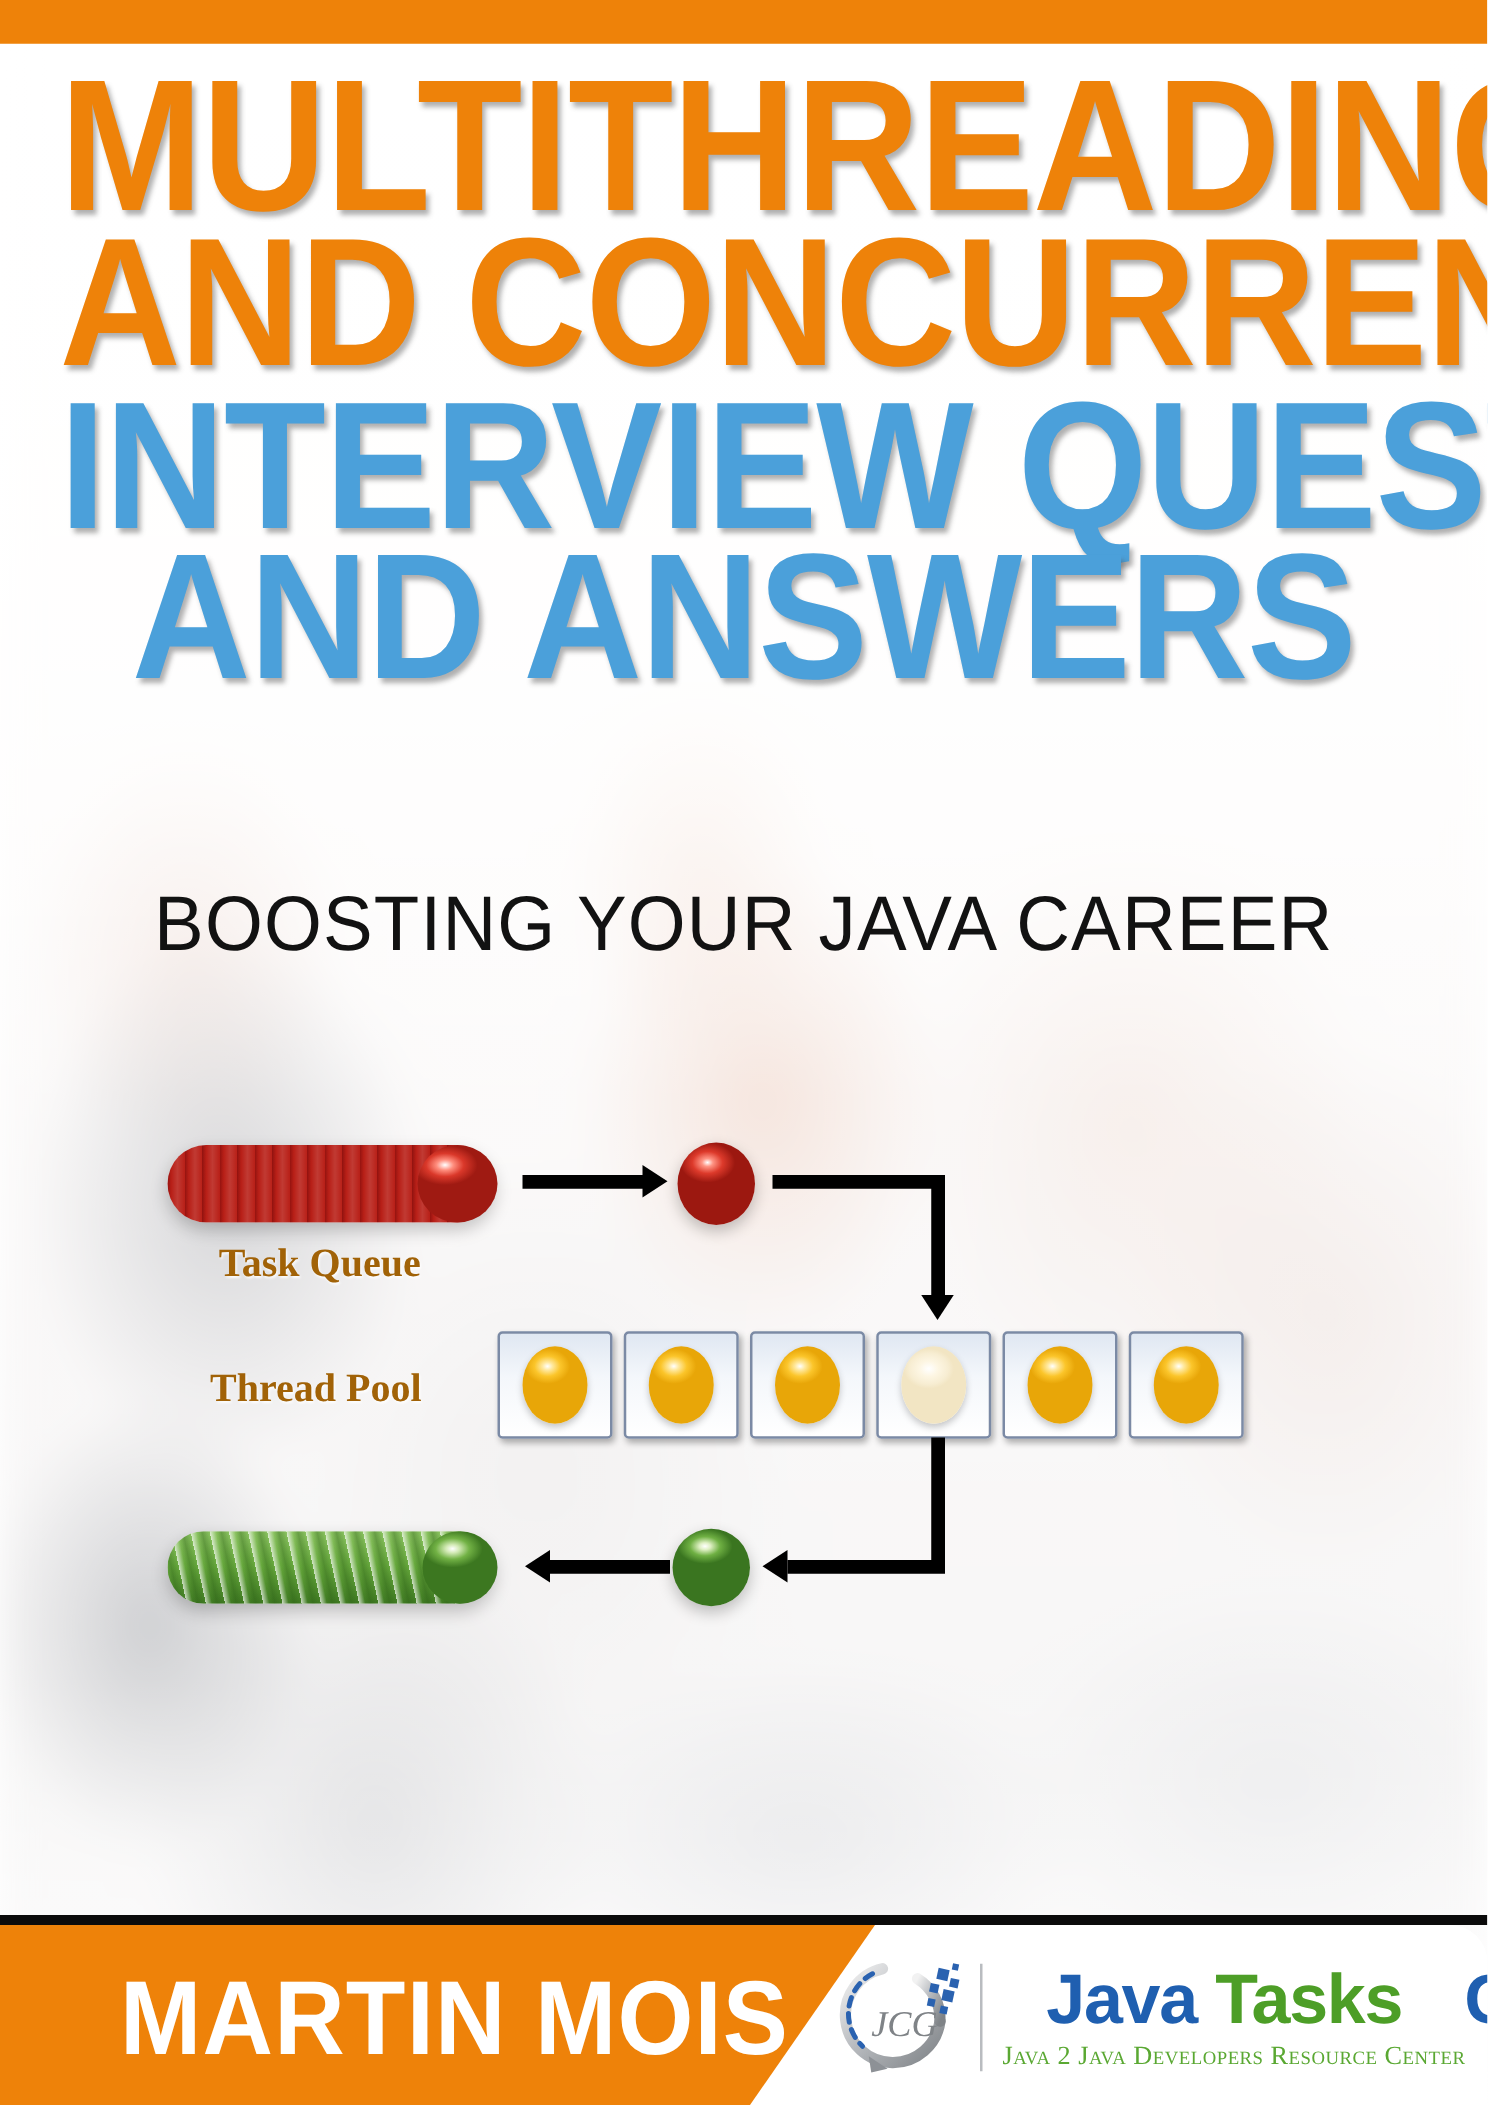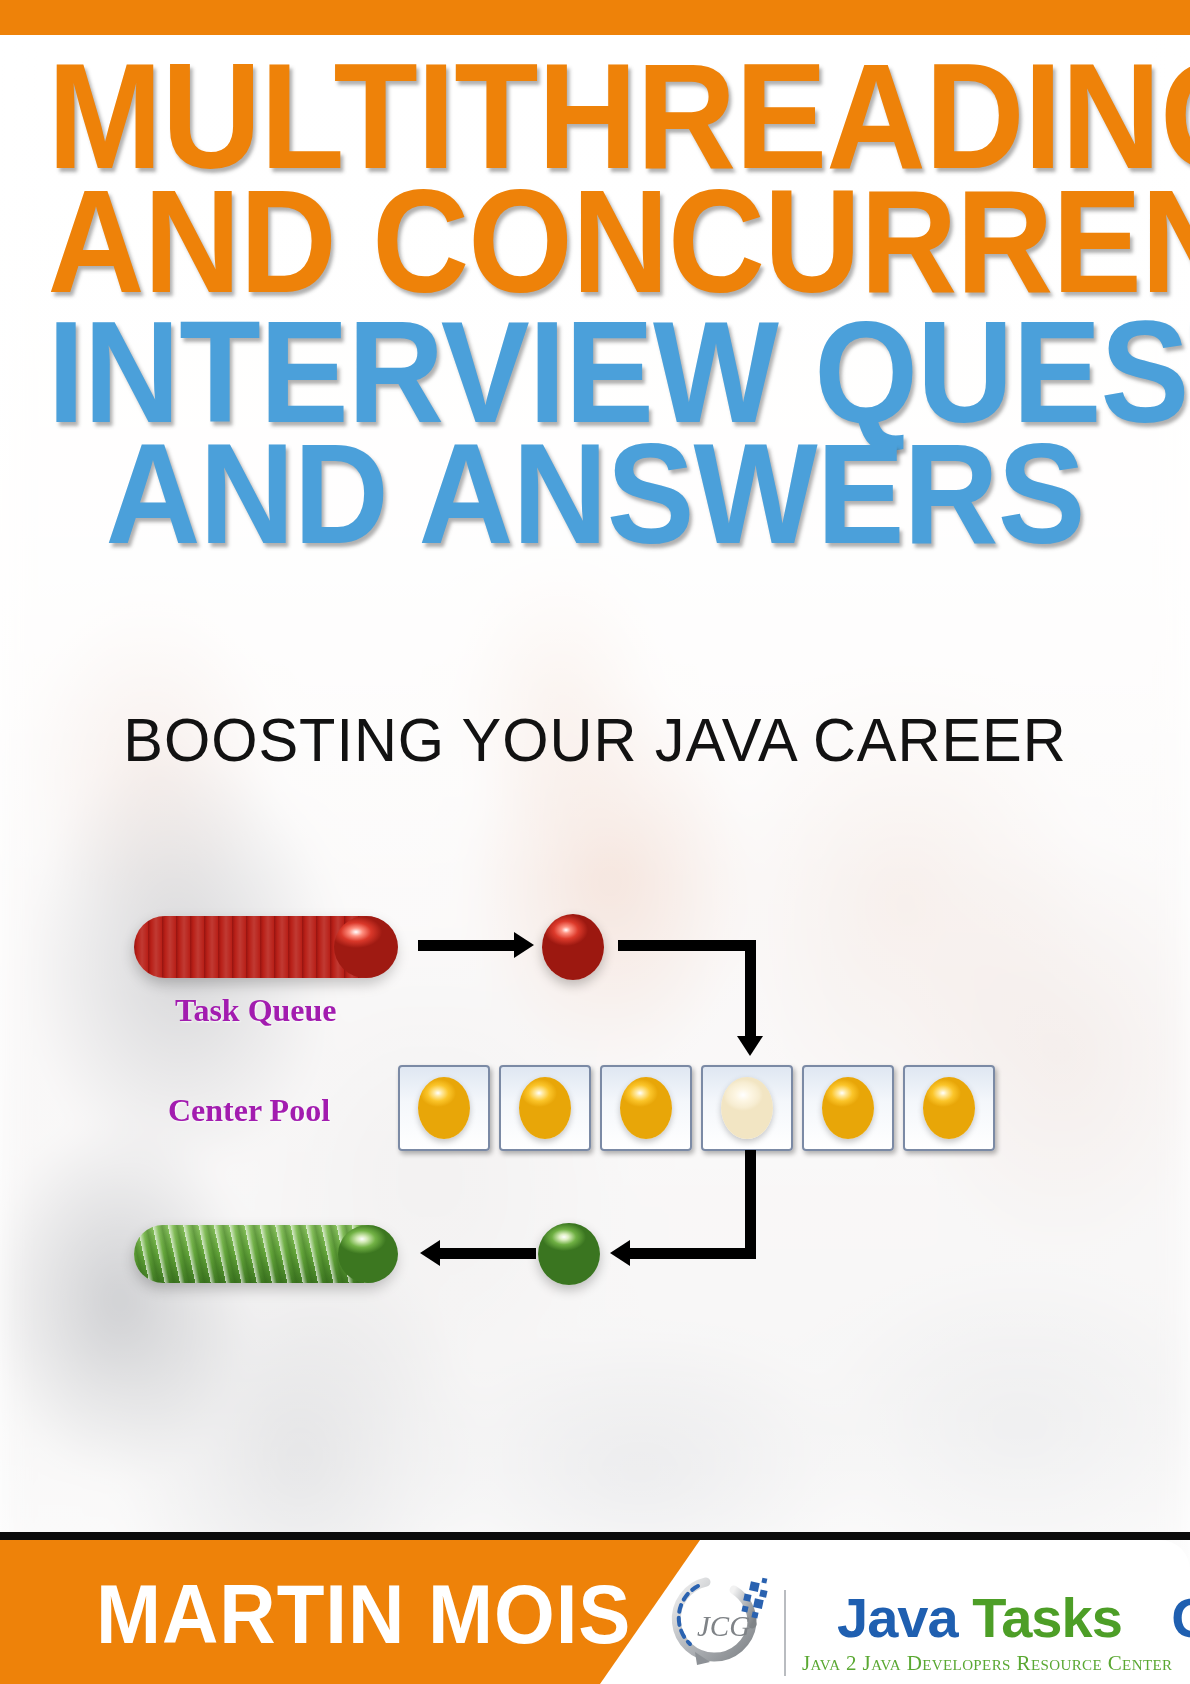--- a/index.html
+++ b/index.html
@@ -76,21 +76,21 @@
     white-space:nowrap;
   }
 
   
   .diagram{ position:absolute; left:0; top:880px; width:1190px; height:480px;}
   .dlabel{
     position:absolute;
     font-family:"Liberation Serif","DejaVu Serif", serif;
     font-weight:bold;
     font-size:32px;
-    color:#a21caf;
+    color:#a16207;
     text-shadow:1px 1px 2px rgba(255,255,255,.9);
     white-space:nowrap;
   }
   .lbl-task{  left:175px; top:112px; }
   .lbl-pool{  left:168px; top:212px; }
   .lbl-done{  left:133px; top:303px; }
 
   
   .pill{
     position:absolute;
@@ -177,21 +177,21 @@
   .author{
     position:absolute; left:96px; top:26px;
     font-family:"Liberation Sans Narrow","Liberation Sans", sans-serif;
     font-weight:bold; font-size:84px; letter-spacing:1px;
     color:#ffffff; white-space:nowrap;
     transform:scaleX(.93);
     transform-origin:left center;
   }
 
   
-  .logo{ position:absolute; left:664px; top:12px; width:520px; height:124px; display:flex; align-items:flex-end;}
+  .logo{ position:absolute; left:664px; top:12px; width:520px; height:124px; display:flex; align-items:center;}
   .jcg-mark{ position:relative; width:112px; height:110px; flex:0 0 auto;}
   .logo-div{ width:2px; height:86px; background:#b9bcc0; margin:0 16px 0 8px; flex:0 0 auto;}
   .logo-text{ display:flex; flex-direction:column; justify-content:center;}
   .logo-main{
     font-family:"Liberation Sans Narrow","Liberation Sans", sans-serif;
     font-weight:bold; font-size:56px; line-height:1; letter-spacing:-1px;
     white-space:nowrap;
   }
   .lw-blue{ color:#1f5fb0;margin-left:35px; }
   .lw-green{ color:#4d9e27; }
@@ -227,21 +227,21 @@
 
     <div class="arrow-line" style="left:418px; top:60px; width:98px; height:11px;"></div>
     <div class="arrow-head ah-right" style="left:514px; top:52px;"></div>
 
     <div class="ball ball-red"></div>
 
     <div class="arrow-line" style="left:618px; top:60px; width:138px; height:11px;"></div>
     <div class="arrow-line" style="left:745px; top:60px; width:11px; height:101px;"></div>
     <div class="arrow-head ah-down" style="left:737px; top:156px;"></div>
 
-    <div class="dlabel lbl-pool">Center Pool</div>
+    <div class="dlabel lbl-pool">Thread Pool</div>
     <div class="pool-row">
       <div class="tbox">
           <div class="tball"></div>
         </div>
       <div class="tbox">
           <div class="tball"></div>
         </div>
       <div class="tbox">
           <div class="tball"></div>
         </div>

